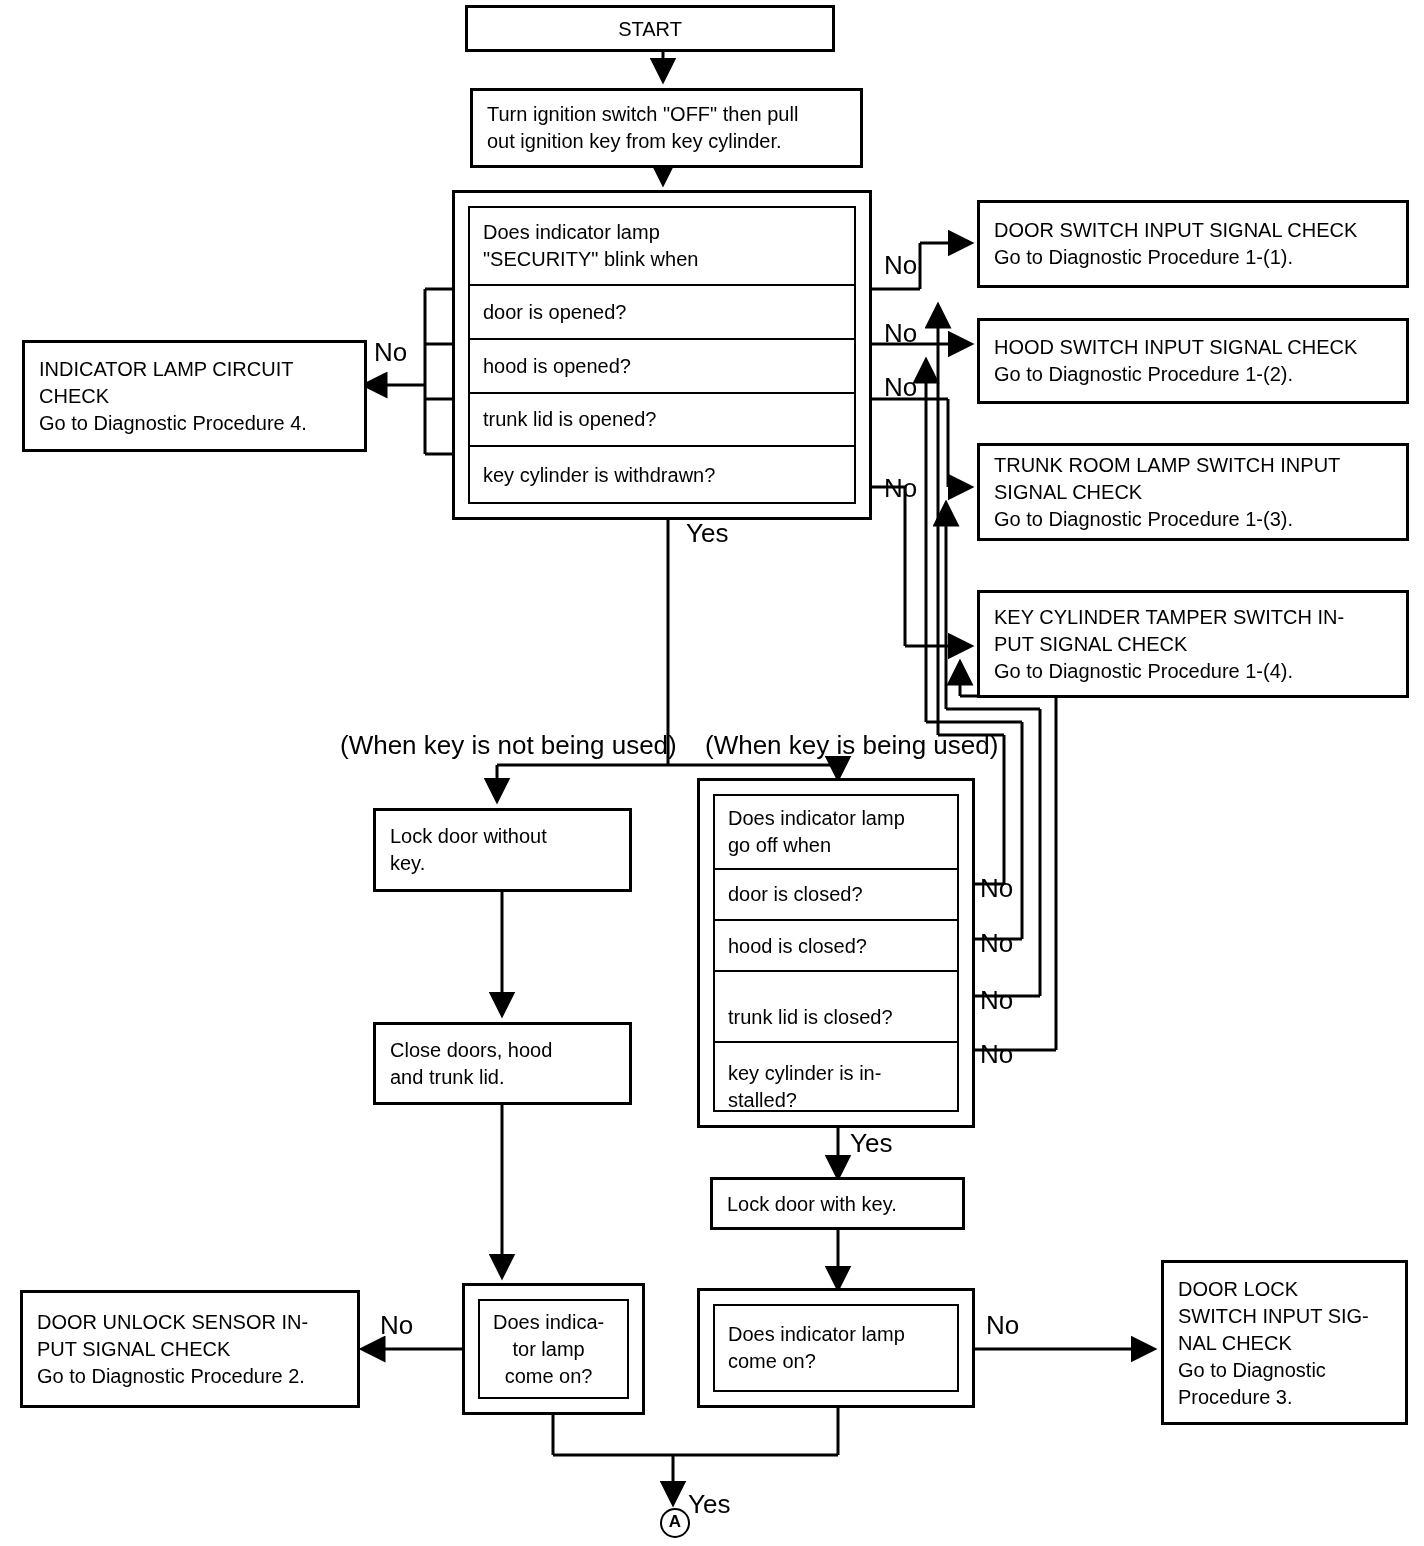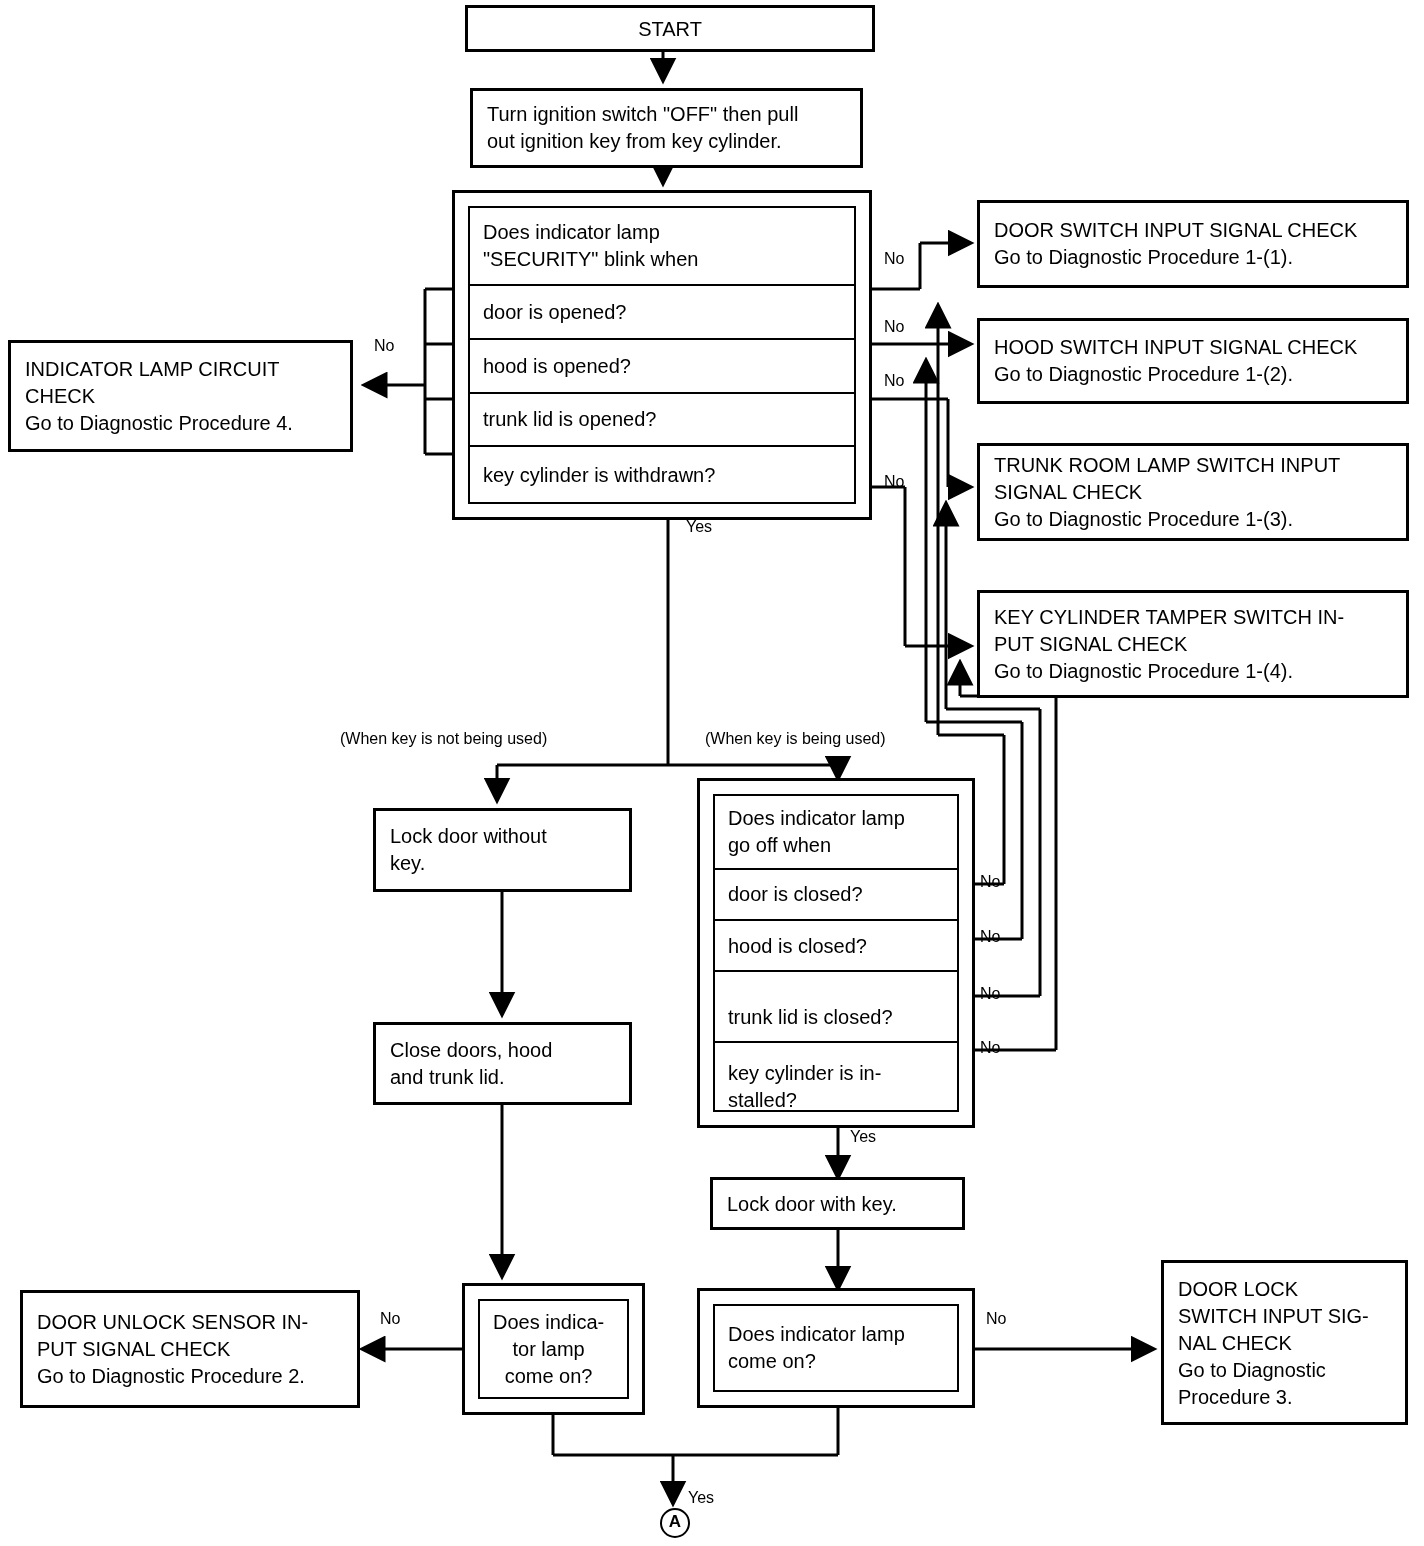--- a/index.html
+++ b/index.html
@@ -9,21 +9,21 @@
   .node{position:absolute;box-sizing:border-box;border:3px solid #000;background:#fff;}
   .node .txt{position:absolute;left:14px;right:8px;top:50%;transform:translateY(-50%);
              font-size:20px;line-height:27px;color:#000;white-space:pre-line;}
   .node.center .txt{left:0;right:0;text-align:center;}
   .dbl{position:absolute;box-sizing:border-box;border:3px solid #000;background:#fff;padding:13px;}
   .dbl .inner{box-sizing:border-box;border:2px solid #000;width:100%;height:100%;background:#fff;position:relative;}
   .row{box-sizing:border-box;border-bottom:2px solid #000;position:relative;}
   .row:last-child{border-bottom:none;}
   .row .rtxt{position:absolute;left:13px;top:50%;transform:translateY(-50%);
              font-size:20px;line-height:27px;color:#000;white-space:pre-line;}
-  .lbl{position:absolute;font-size:16px;color:#000;white-space:nowrap;}
+  .lbl{position:absolute;font-size:26px;color:#000;white-space:nowrap;}
   .conn{position:absolute;width:26px;height:26px;border:2.5px solid #000;border-radius:50%;
         background:#fff;font-size:17px;font-weight:bold;text-align:center;line-height:23px;}
 </style>
 </head>
 <body>
 
 <div id="page">
 
   <svg viewBox="0 0 1424 1546">
     <defs>
@@ -97,21 +97,21 @@
       <line x1="1056" y1="696" x2="960" y2="696"></line>
       <line x1="960" y1="696" x2="960" y2="663" marker-end="url(#ah)"></line>
 
       <line x1="553" y1="1415" x2="553" y2="1455"></line>
       <line x1="838" y1="1408" x2="838" y2="1455"></line>
       <line x1="553" y1="1455" x2="838" y2="1455"></line>
       <line x1="673" y1="1455" x2="673" y2="1503" marker-end="url(#ah)"></line>
     </g>
   </svg>
 
-  <div class="node center" style="left:465px;top:5px;width:410px;height:47px;">
+  <div class="node center" style="left:465px;top:5px;width:370px;height:47px;">
     <div class="txt">START</div>
   </div>
 
   <div class="node" style="left:470px;top:88px;width:393px;height:80px;">
     <div class="txt">Turn ignition switch "OFF" then pull
 out ignition key from key cylinder.</div>
   </div>
 
   <div class="dbl" style="left:452px;top:190px;width:420px;height:330px;">
     <div class="inner">
@@ -134,21 +134,21 @@
     </div>
   </div>
 
   <div class="lbl" style="left:374px;top:337px;">No</div>
   <div class="lbl" style="left:884px;top:250px;">No</div>
   <div class="lbl" style="left:884px;top:318px;">No</div>
   <div class="lbl" style="left:884px;top:372px;">No</div>
   <div class="lbl" style="left:884px;top:473px;">No</div>
   <div class="lbl" style="left:686px;top:518px;">Yes</div>
 
-  <div class="node" style="left:8px;top:340px;width:345px;height:112px;">
+  <div class="node" style="left:22px;top:340px;width:345px;height:112px;">
     <div class="txt">INDICATOR LAMP CIRCUIT
 CHECK
 Go to Diagnostic Procedure 4.</div>
   </div>
 
   <div class="node" style="left:977px;top:200px;width:432px;height:88px;">
     <div class="txt">DOOR SWITCH INPUT SIGNAL CHECK
 Go to Diagnostic Procedure 1-(1).</div>
   </div>
   <div class="node" style="left:977px;top:318px;width:432px;height:86px;">

